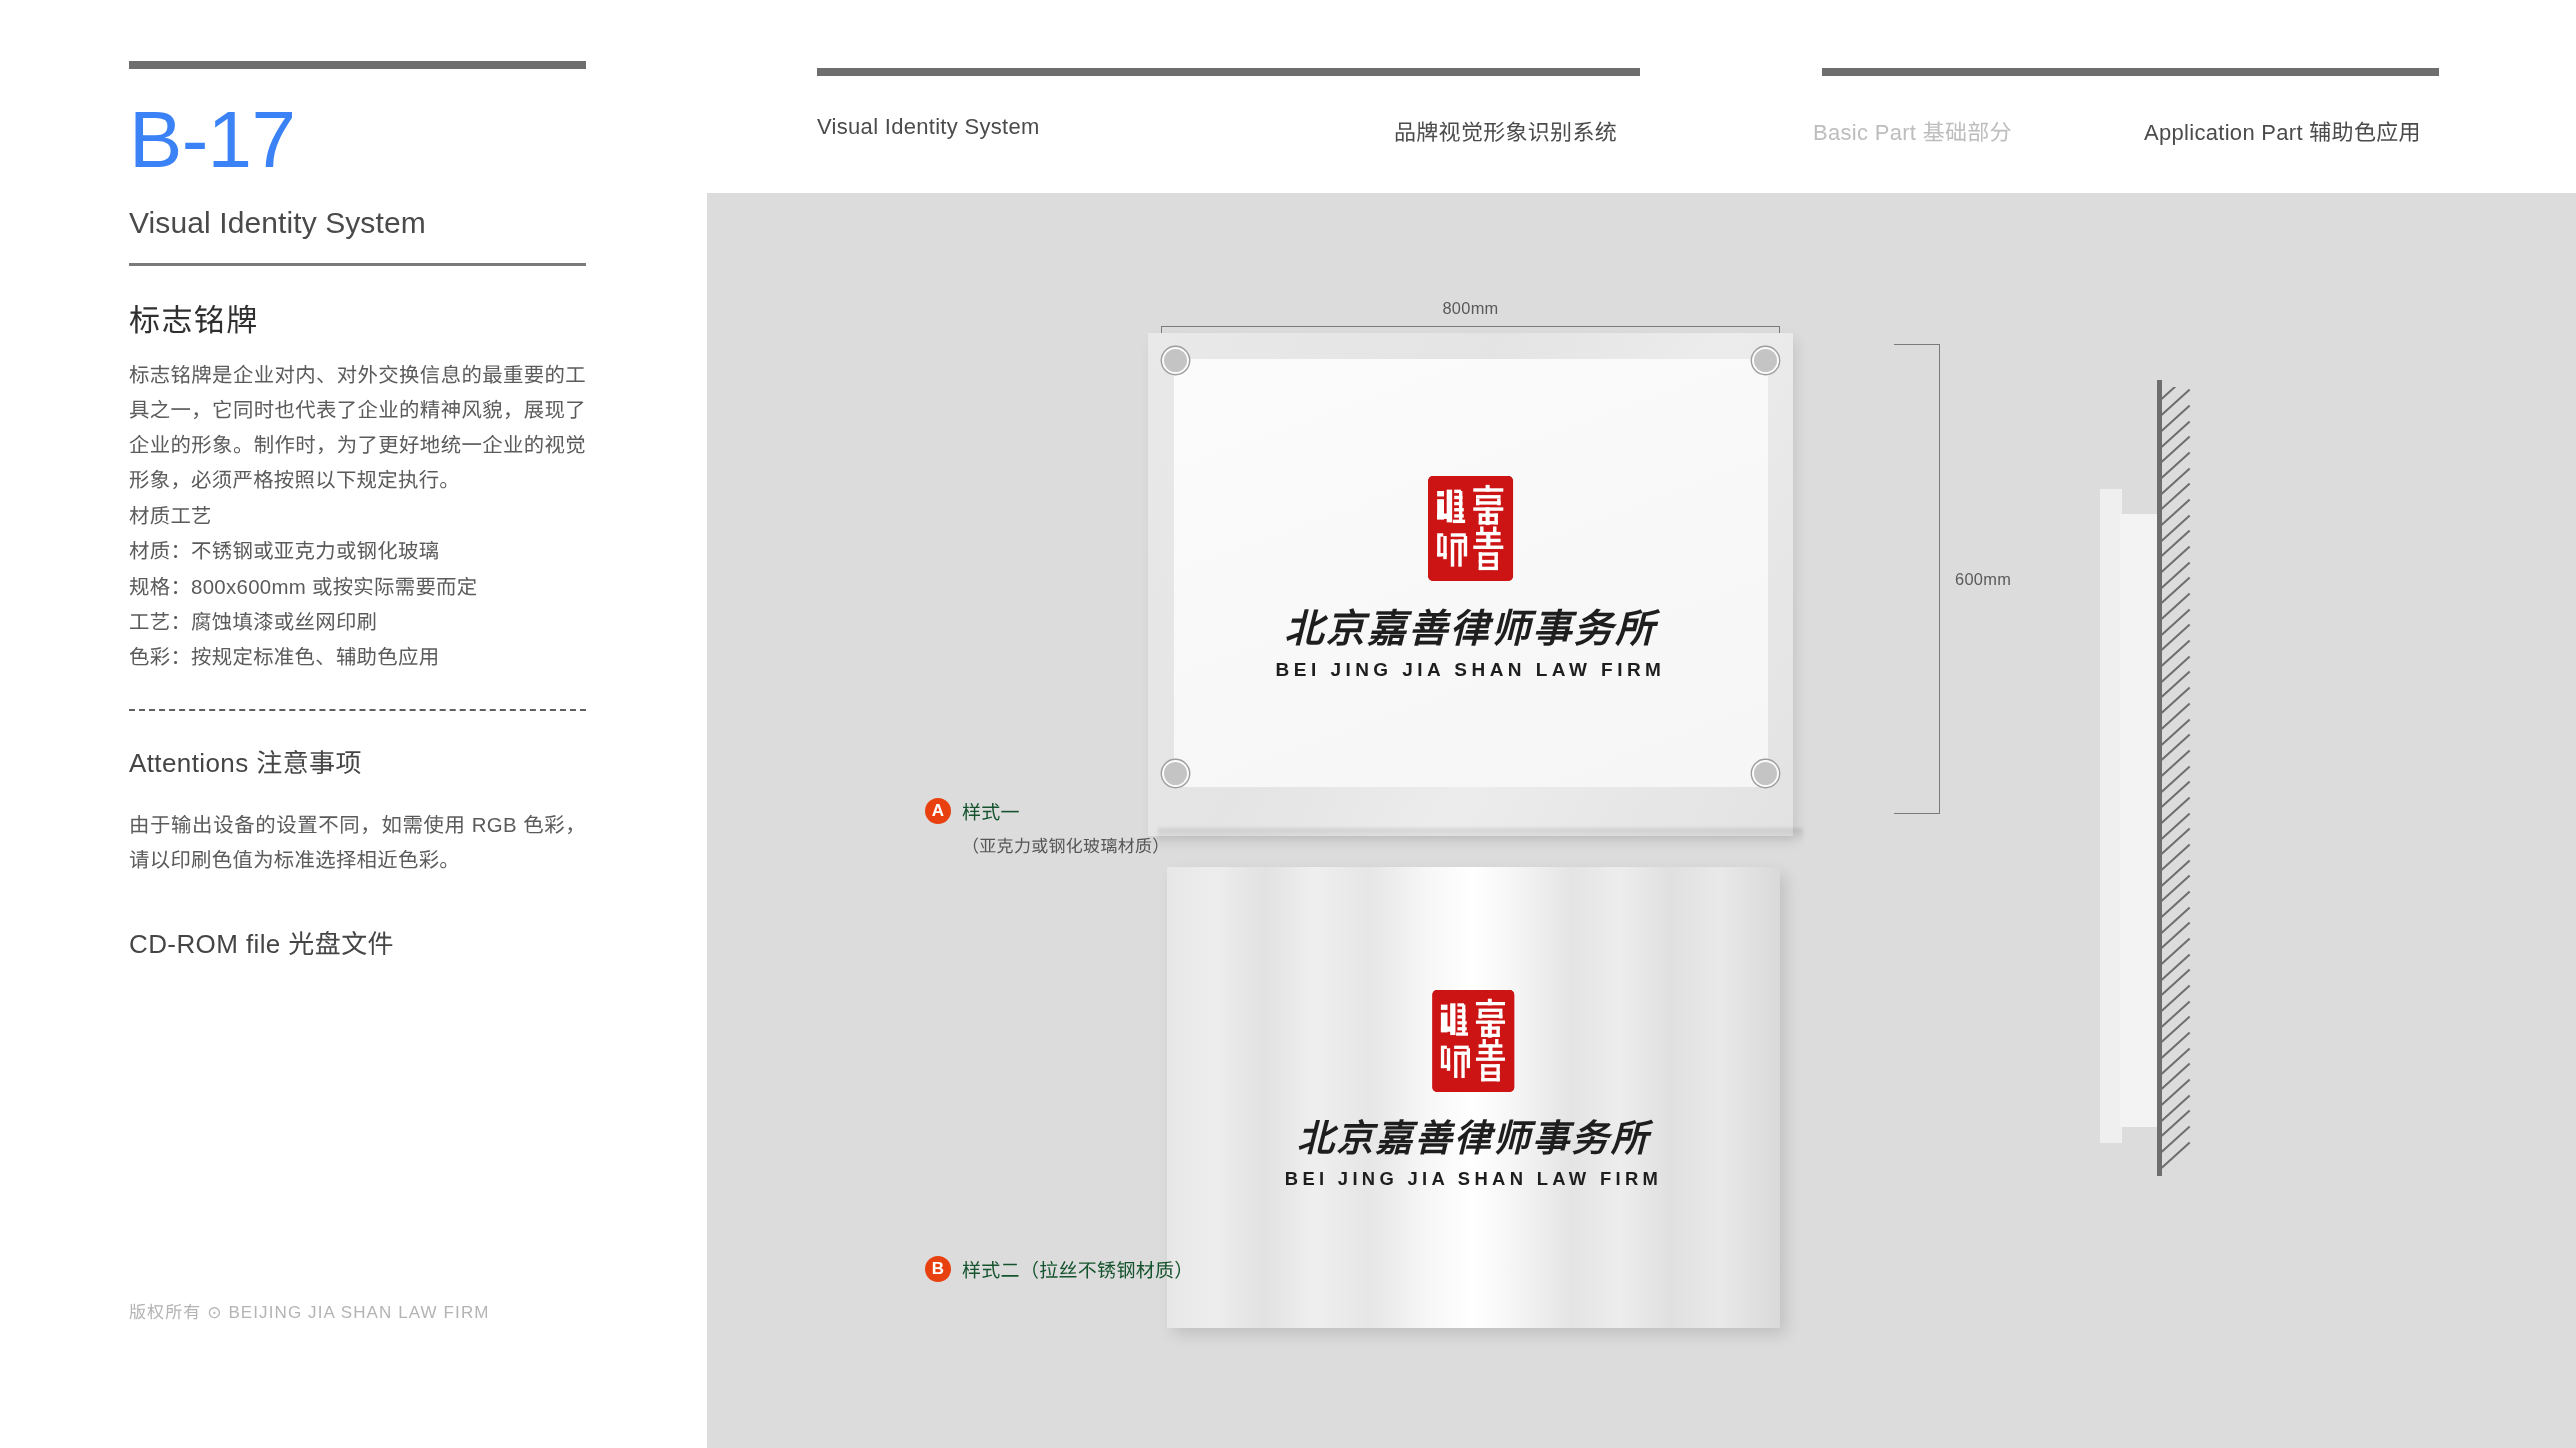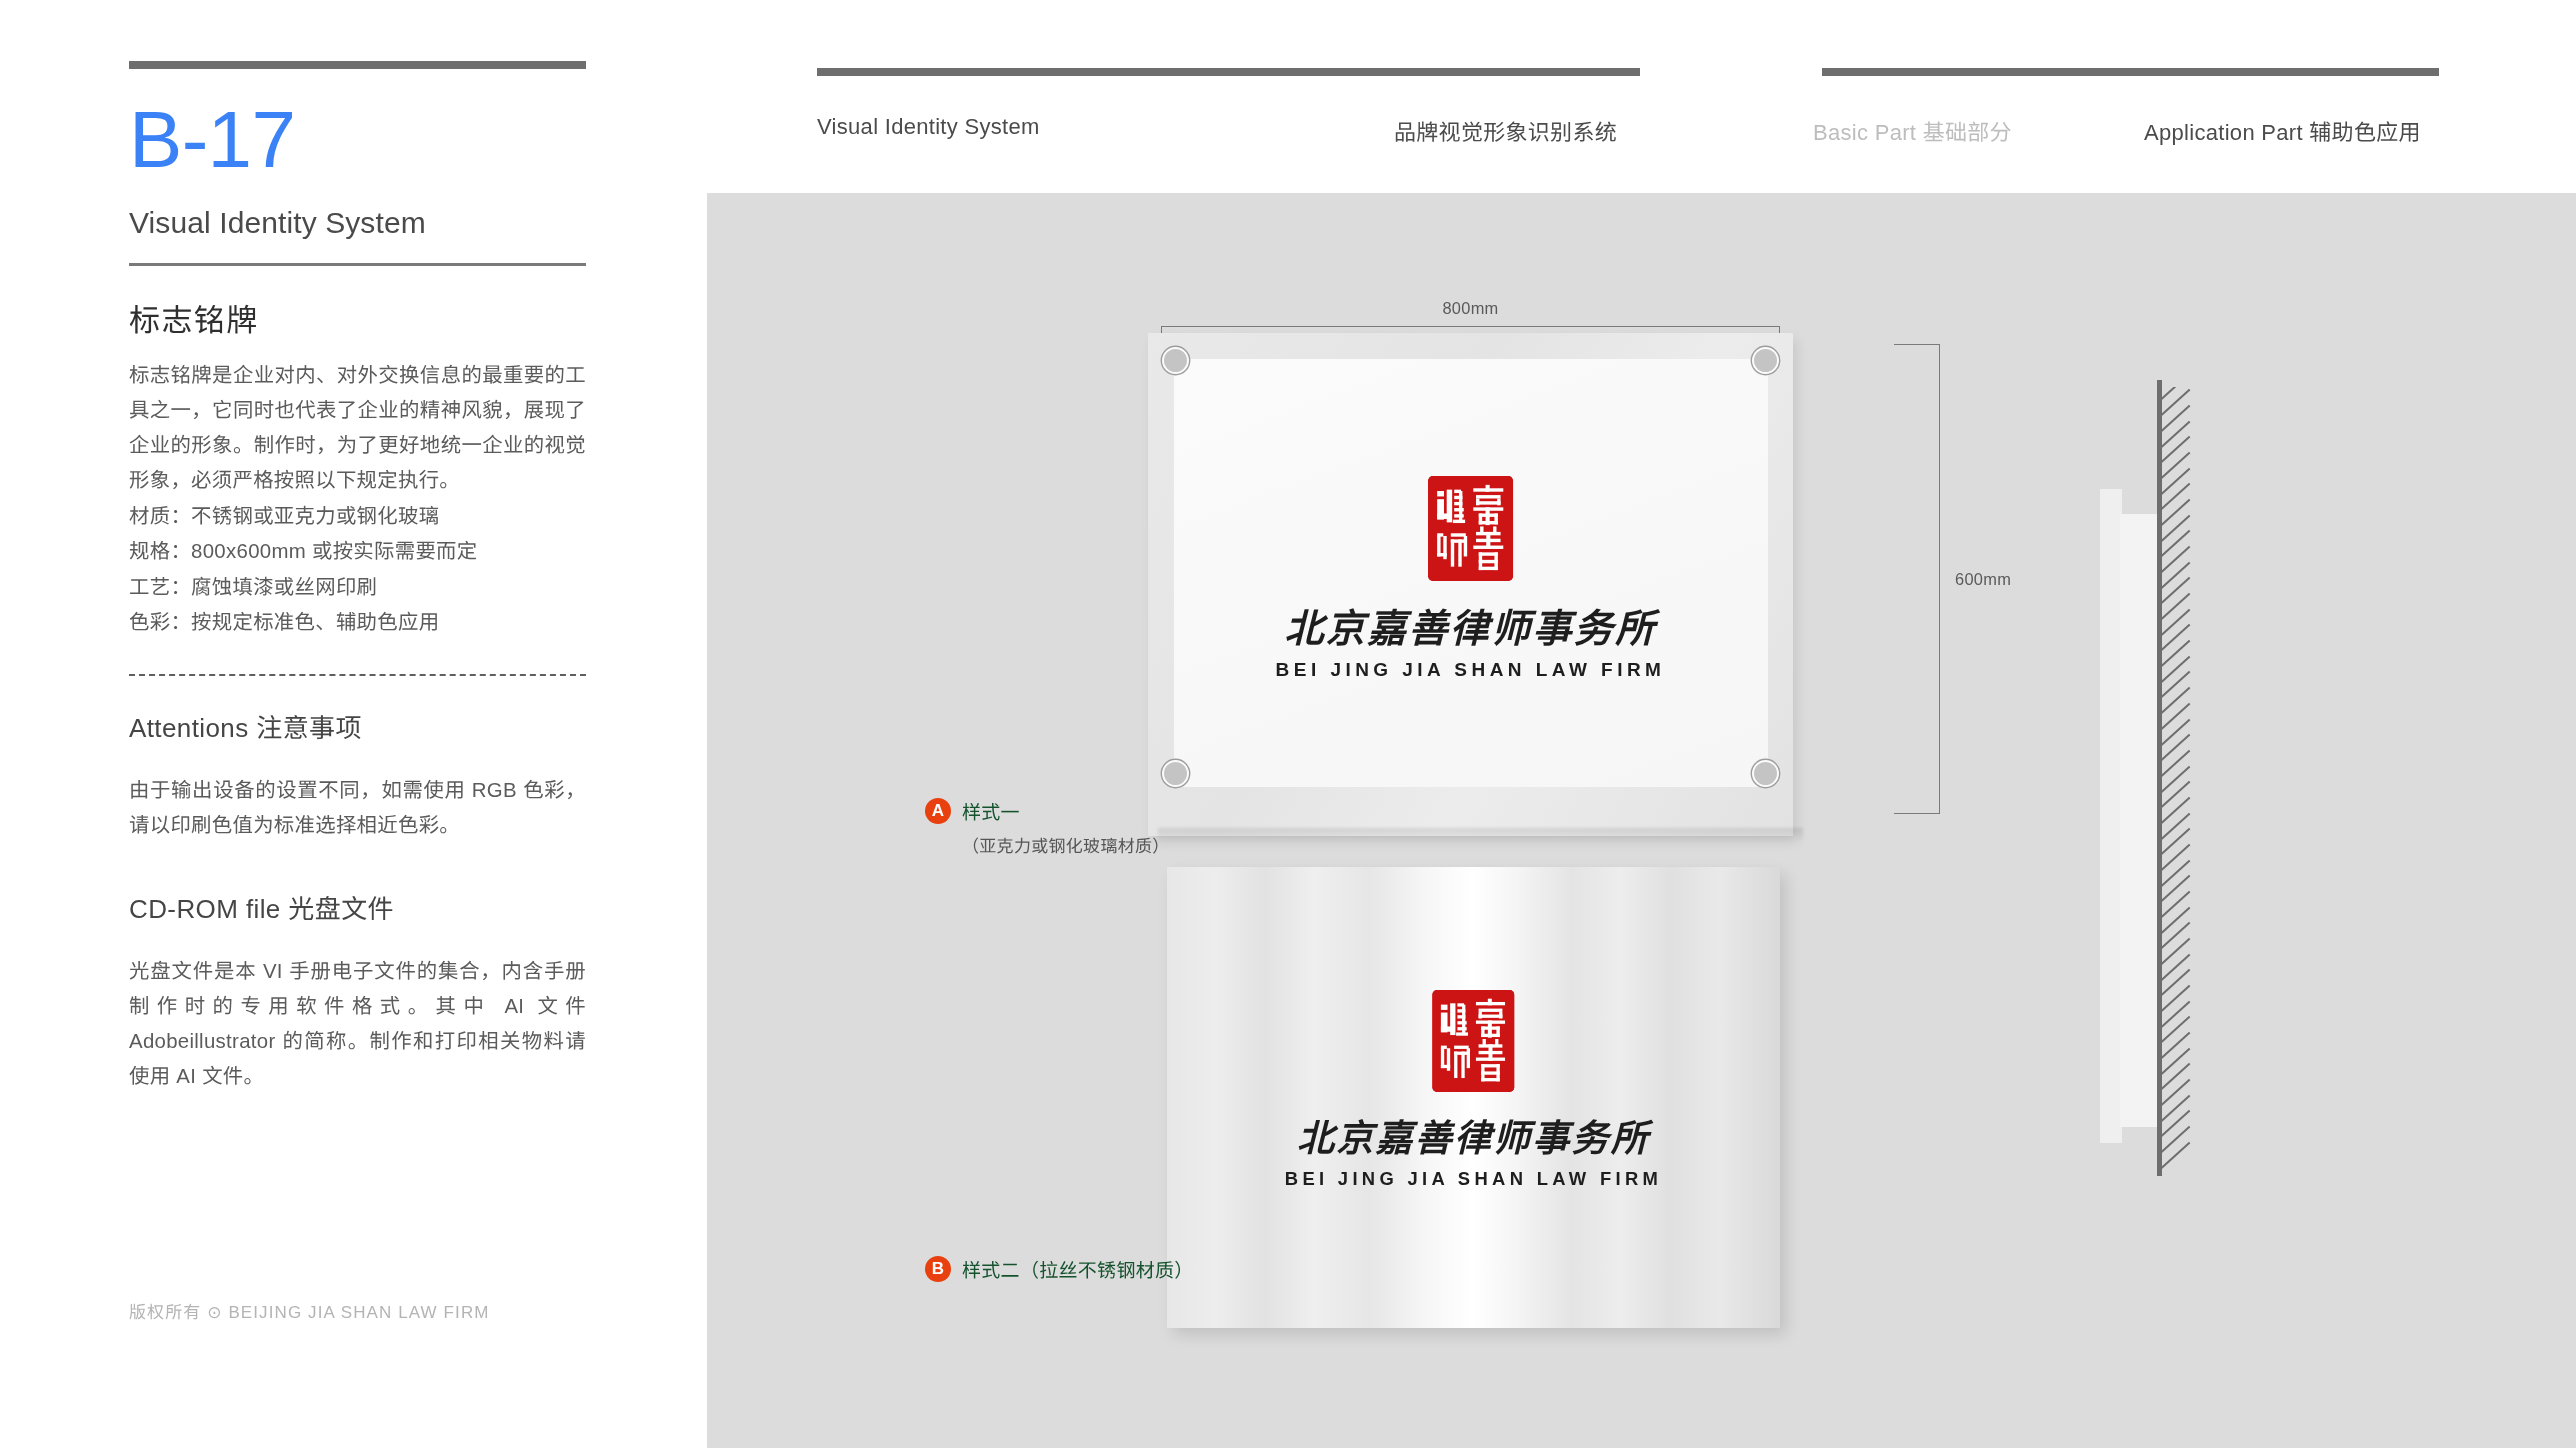--- a/index.html
+++ b/index.html
@@ -208,36 +208,36 @@
 
     <div class="rule-mid"></div>
 
     <div class="sec-title">标志铭牌</div>
 
     <div class="body-text">
       <p>标志铭牌是企业对内、对外交换信息的最重要的工具之一，它同时也代表了企业的精神风貌，展现了企业的形象。制作时，为了更好地统一企业的视觉形象，必须严格按照以下规定执行。</p>
     </div>
 
     <div class="spec-list">
+      <div>材质工艺</div>
       <div>材质：不锈钢或亚克力或钢化玻璃</div>
       <div>规格：800x600mm 或按实际需要而定</div>
       <div>工艺：腐蚀填漆或丝网印刷</div>
       <div>色彩：按规定标准色、辅助色应用</div>
     </div>
 
     <div class="dashed-sep"></div>
 
     <div class="att-block">
       <div class="sub-head">Attentions 注意事项</div>
       <div class="sub-body">由于输出设备的设置不同，如需使用 RGB 色彩，请以印刷色值为标准选择相近色彩。</div>
     </div>
 
     <div class="cd-block">
       <div class="sub-head">CD-ROM file 光盘文件</div>
-      <div class="sub-body">光盘文件是本 VI 手册电子文件的集合，内含手册制作时的专用软件格式。其中 AI 文件 Adobeillustrator 的简称。制作和打印相关物料请使用 AI 文件。</div>
     </div>
 
   </div>
 
   <div class="copyright">版权所有 ⊙ BEIJING JIA SHAN LAW FIRM</div>
 
   <div class="nav">
     <div class="nav-bar b1"></div>
     <div class="nav-bar b2"></div>
     <div class="nav-item n1">Visual Identity System</div>

